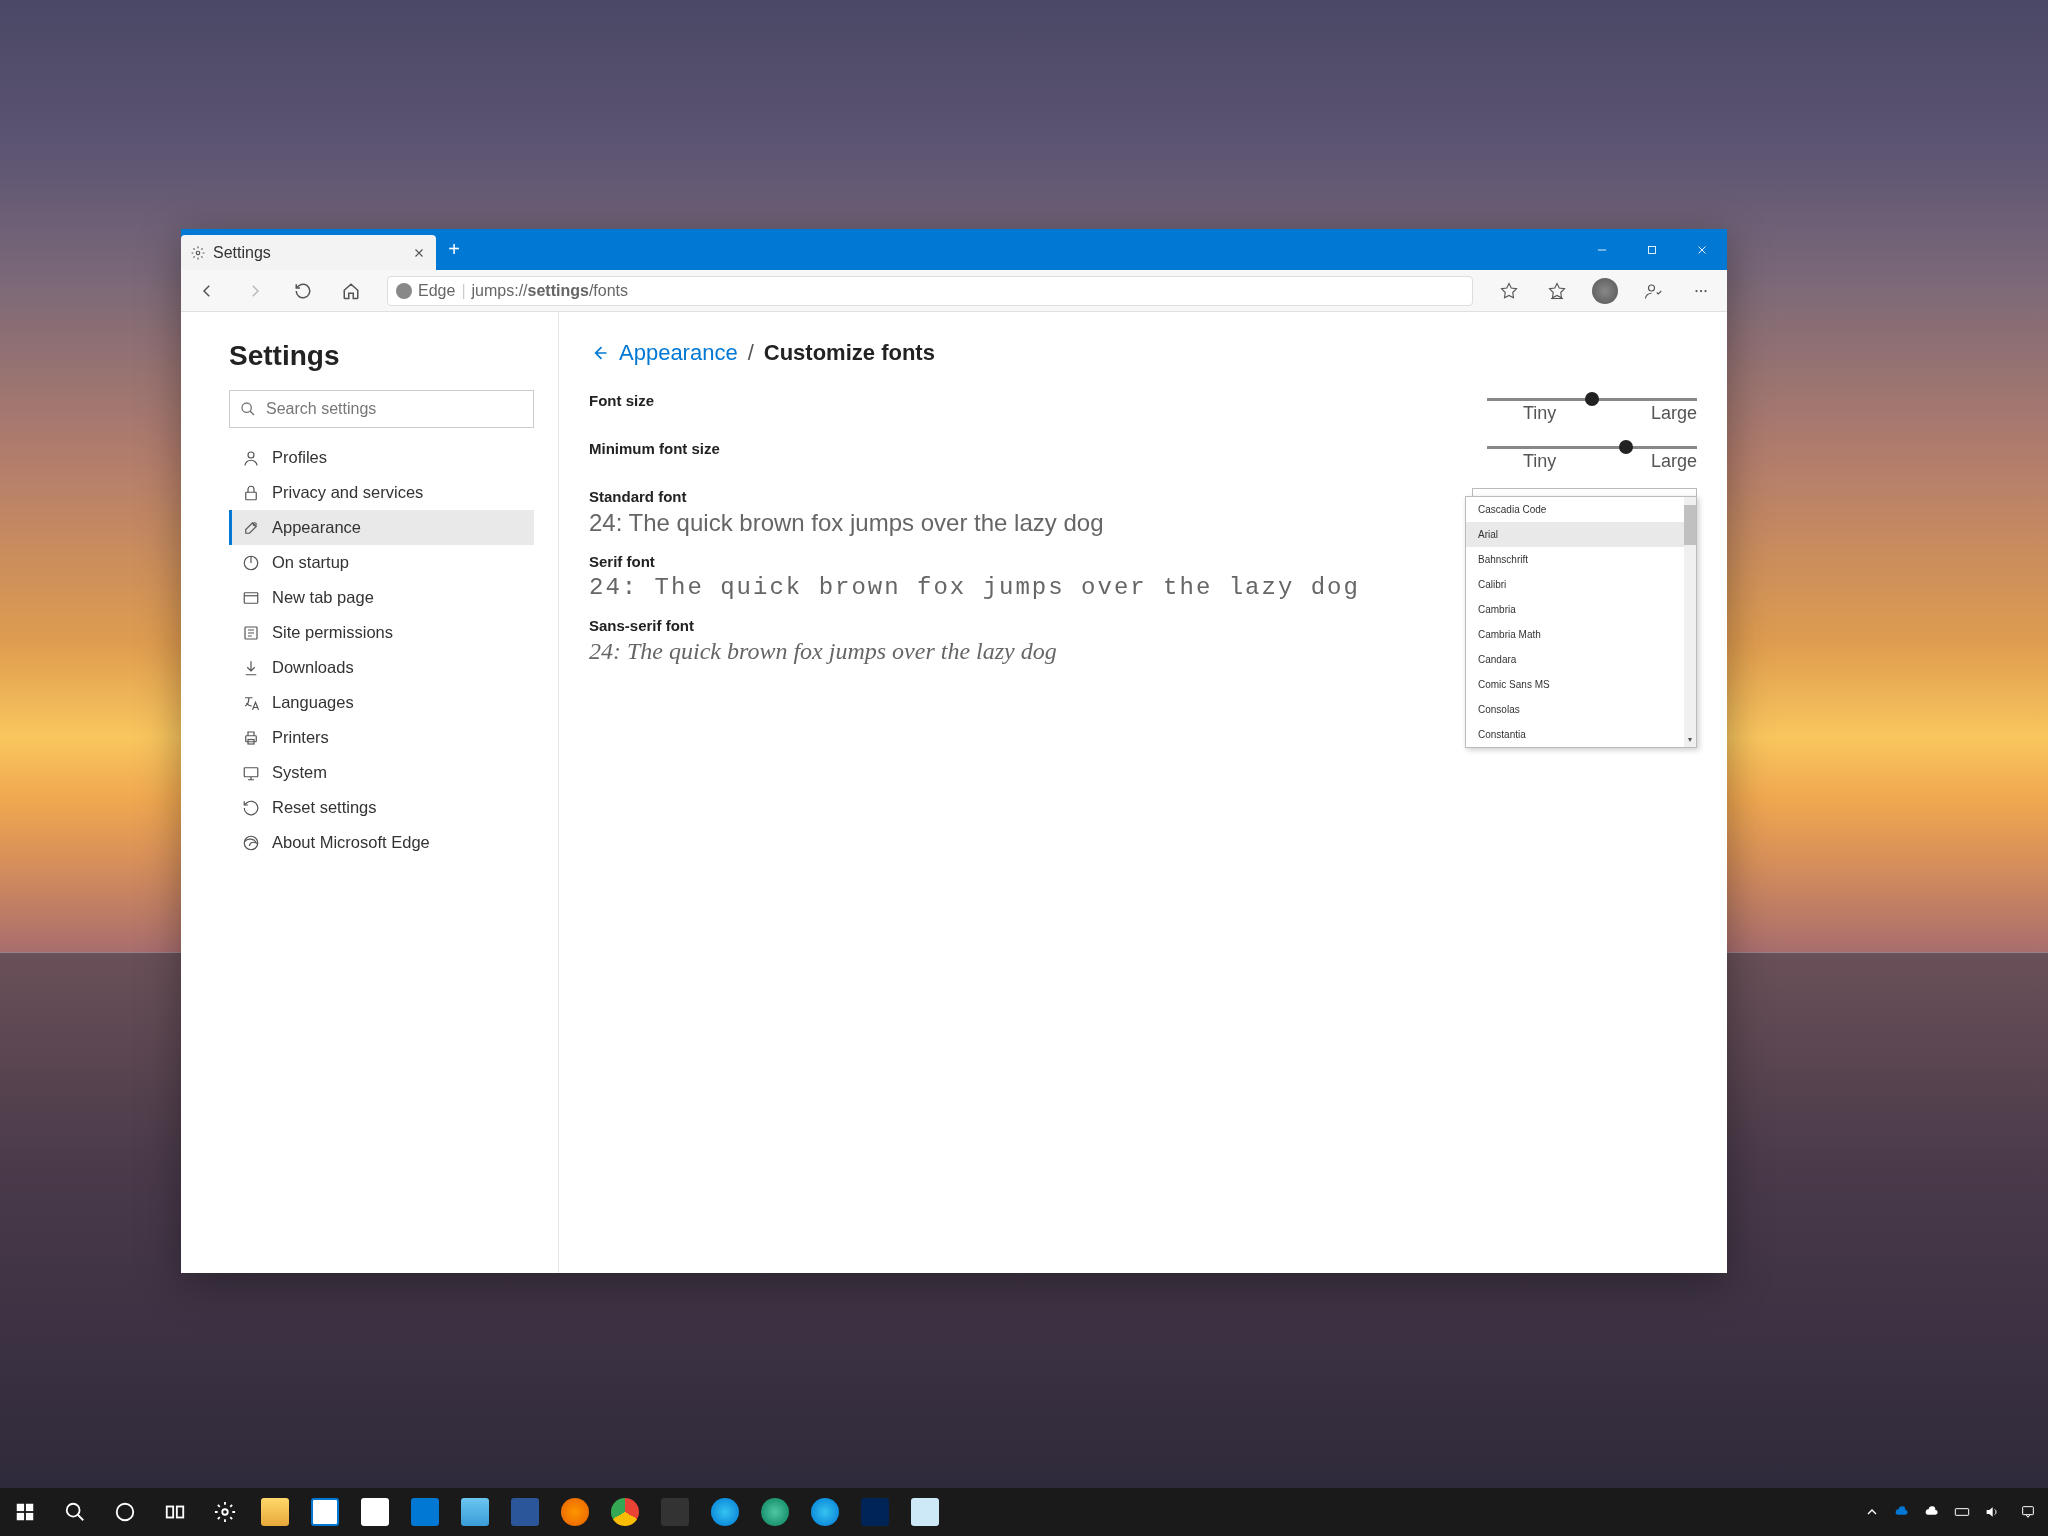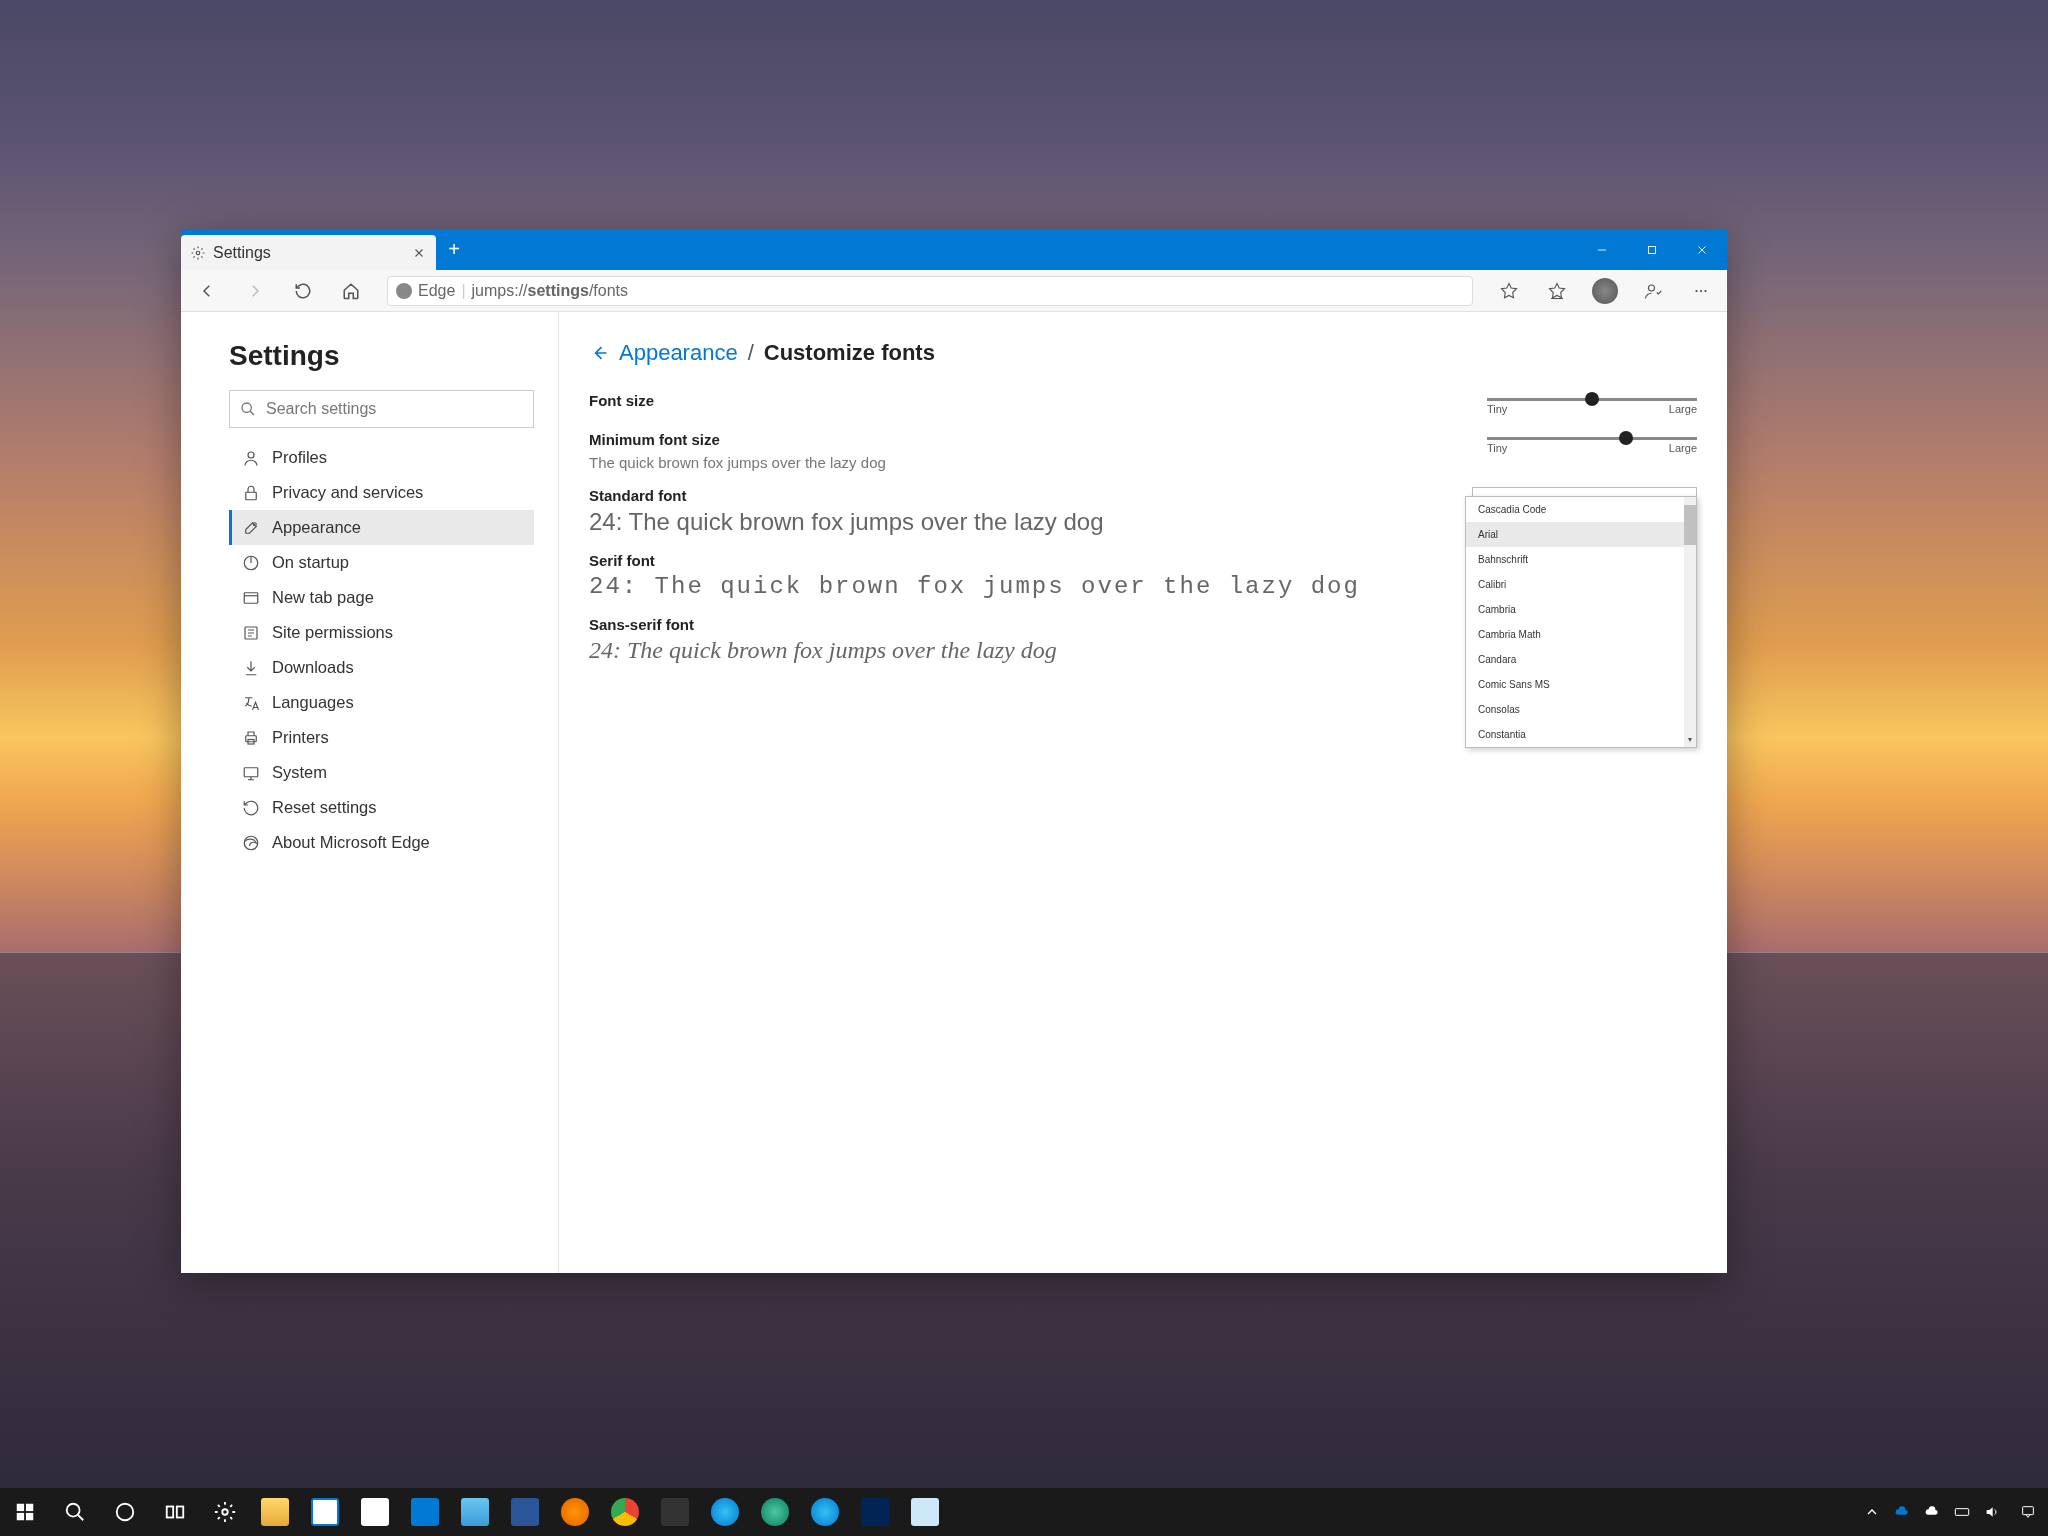--- a/index.html
+++ b/index.html
@@ -62,21 +62,21 @@
 .font-label{font-size:15px; font-weight:600; color:#222;}
 .font-sample{color:#777; font-size:15px; margin-top:6px;}
 .sample-24{font-size:24px;color:#666;margin-top:4px;}
 .sample-serif{font-family:'Courier New',monospace; font-size:24px; color:#666; letter-spacing:2px; margin-top:4px;}
 .sample-sans{font-family:'Segoe Script',cursive; font-style:italic; font-size:24px; color:#666; margin-top:4px;}
 .sample-fixed{font-family:'Courier New',monospace; font-size:13px; color:#666; margin-top:4px;}
 
 .slider-box{width:210px; margin-left:20px;}
 .slider-track{height:3px; background:#888; position:relative; margin:6px 0 2px;}
 .slider-thumb{width:14px;height:14px;background:#222;border-radius:50%;position:absolute;top:-6px;transform:translateX(-50%);}
-.slider-labels{display:flex; justify-content:space-between; font-size:11px; color:#555;}
+.slider-labels{display:flex; justify-content:space-between; font-size:18px; color:#555;margin-left:36px;}
 
 .dropdown{width:225px; height:34px; border:1px solid #bbb; display:flex; align-items:center; padding:0 10px; justify-content:space-between; font-size:15px; color:#333; background:#fff;}
 .dropdown svg{width:14px;height:14px;color:#666;}
 
 .dropdown-list{position:absolute; right:30px; top:184px; width:232px; max-height:352px; background:#fff; border:1px solid #bbb; box-shadow:2px 2px 6px rgba(0,0,0,.2); overflow:hidden;}
 .dd-inner{overflow-y:auto; height:100%;}
 .dd-item{padding:7px 12px; font-size:10px; color:#333; cursor:pointer;}
 .dd-item.selected{background:#e9e9e9;}
 .dd-scrolltrack{position:absolute; right:0; top:0; bottom:0; width:12px; background:#f0f0f0;}
 .dd-scrollthumb{position:absolute; right:0; top:8px; width:12px; height:40px; background:#c0c0c0;}
@@ -308,21 +308,20 @@
             <div class="slider-labels">
                 <span>Tiny</span>
                 <span>Large</span>
               </div>
           </div>
         </div>
 
         <div class="font-row">
           <div class="font-left">
             <div class="font-label">Minimum font size</div>
-            <div class="font-sample">The quick brown fox jumps over the lazy dog</div>
           </div>
           <div class="slider-box">
             <div class="slider-track">
                 <div class="slider-thumb" id="thumb2" style="left: 66%;"></div>
               </div>
             <div class="slider-labels">
                 <span>Tiny</span>
                 <span>Large</span>
               </div>
           </div>

